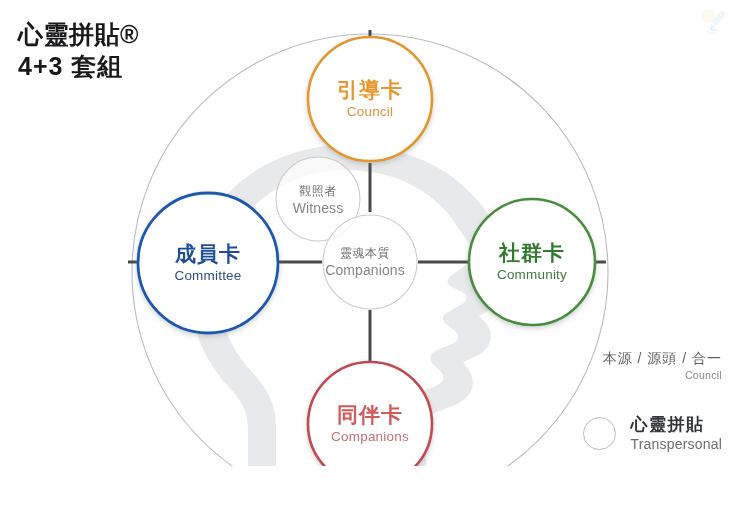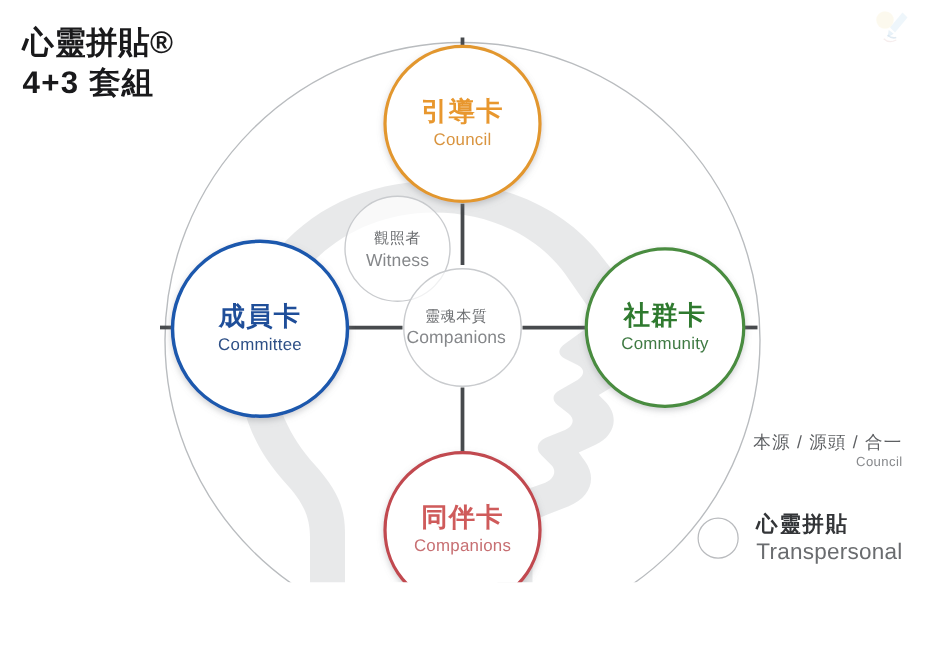--- a/index.html
+++ b/index.html
@@ -144,21 +144,21 @@
   }
   .legend-text .cn {
     font-size: 17px;
     font-weight: 700;
     color: #333538;
     letter-spacing: 1.5px;
     line-height: 1.2;
     white-space: nowrap;
   }
   .legend-text .en {
-    font-size: 18px;
+    font-size: 14px;
     color: #6a6c6f;
     letter-spacing: 0.2px;
     margin-top: 1px;
   }
 </style>
 </head>
 <body>
 
 <div id="stage">
 

